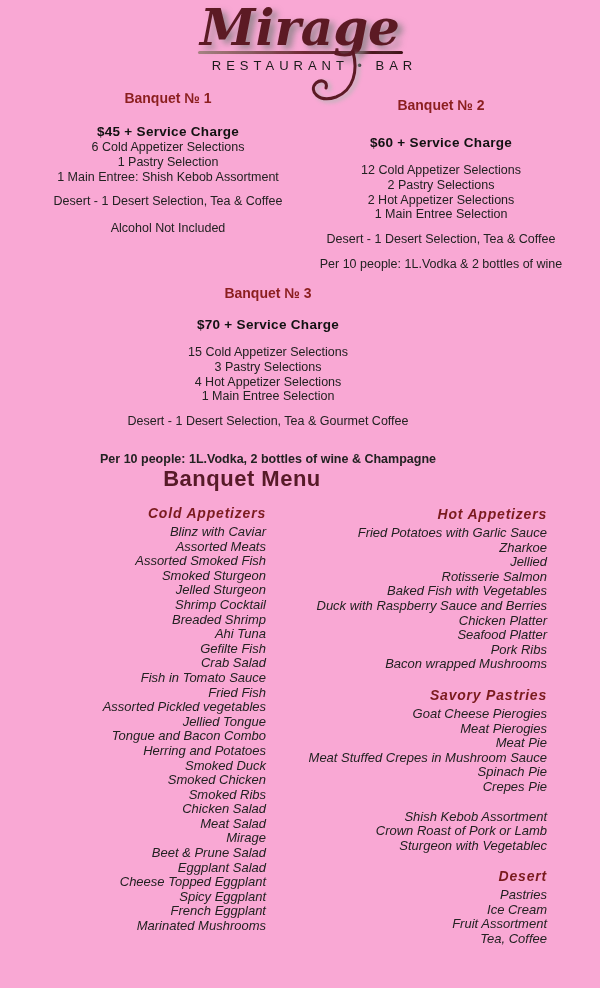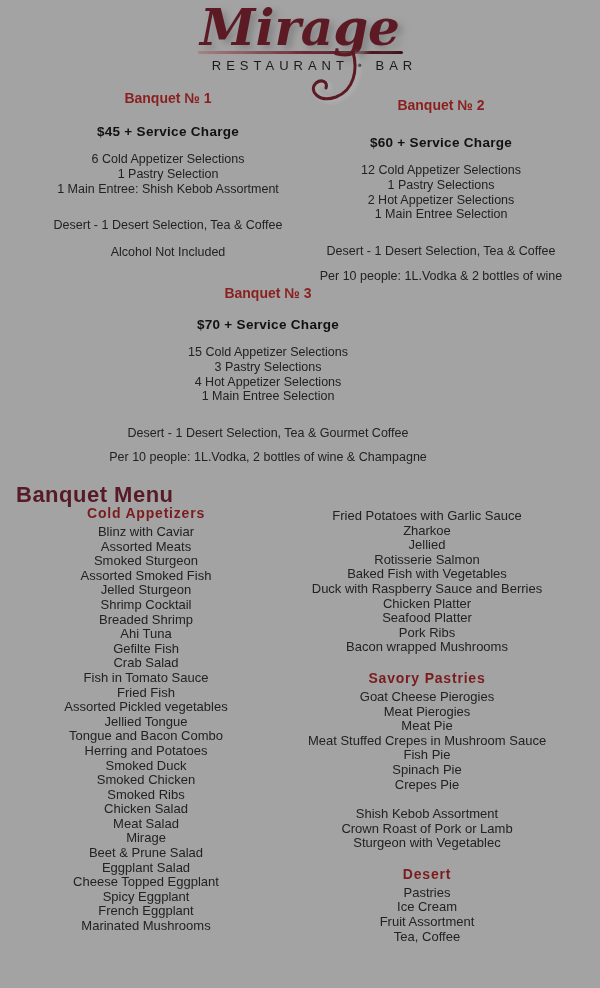--- a/index.html
+++ b/index.html
@@ -1,21 +1,21 @@
 <!DOCTYPE html>
 <html><head>
 <meta charset="utf-8">
 <style>
   html,body { margin:0; padding:0; }
   body {
     width:600px; height:988px; background:#ffffff;
     font-family:"Liberation Sans", sans-serif; color:#222;
     position:relative; overflow:hidden;
   }
-  .page { position:relative; width:600px; height:988px; background:#a3a3a3; }
+  .page { position:relative; width:600px; height:988px; background:#f9a8d4; }
 
   
   .logo { position:absolute; top:0; left:0; width:600px; text-align:center; }
   .logo-script {
     font-family:"DejaVu Serif", serif; font-style:italic; font-weight:bold;
     font-size:50px; line-height:56px; color:#5c1a24;
     text-shadow:5px 4px 6px rgba(125,125,125,0.75);
   }
   .logo-rule {
     width:205px; height:3px; margin:-5px auto 0 auto; border-radius:2px;
@@ -29,38 +29,38 @@
   .logo-tail { position:absolute; left:303px; top:50px; width:68px; height:56px;
     filter:drop-shadow(3px 2px 2px #b5b5b5); }
 
   
   .pkg { position:absolute; text-align:center; }
   .pkg1 { left:40px;  top:90px;  width:256px; }
   .pkg2 { left:301px; top:97px;  width:280px; }
   .pkg3 { left:0px;   top:285px; width:536px; }
   .pkg-title { margin:0; font-size:14px; line-height:17px; font-weight:bold; color:#8b1f1f; }
   .pkg-price { margin-top:16px; font-size:13.5px; line-height:17px; font-weight:bold; color:#111; letter-spacing:0.3px; }
-  .pkg-list  { margin-top:12px; }
+  .pkg-list  { margin-top:0; }
   .pkg-line, .pkg-desert, .pkg-note { font-size:12.5px; line-height:14.8px; color:#222; white-space:nowrap; }
-  .pkg-desert { margin-top:22px; }
+  .pkg-desert { margin-top:10px; }
   .pkg-note   { margin-top:12px; }
   .pkg2 .pkg-price { margin-top:20px; }
   .pkg2 .pkg-list  { margin-top:12px; }
   .pkg2 .pkg-note  { margin-top:10px; }
   .pkg3 .pkg-price { margin-top:14px; }
   .pkg3 .pkg-list  { margin-top:12px; }
-  .pkg3 .pkg-note  { margin-top:9px; }
+  .pkg3 .pkg-note  { margin-top:23px;font-weight:bold; }
 
   
   .menu-title {
-    position:absolute; top:466px; left:0; width:484px; margin:16px;
-    font-size:22px; line-height:26px; font-weight:bold;
+    position:absolute; top:466px; left:0; width:484px; margin:0;
+    text-align:center; font-size:22px; line-height:26px; font-weight:bold;
     color:#571a28; letter-spacing:0.5px;
   }
-  .col { position:absolute; text-align:center; }
+  .col { position:absolute; text-align:right;font-style:italic; }
   .col-cold  { left:26px;  top:505px; width:240px; }
   .col-right { left:307px; top:506px; width:240px; }
   .menu-section + .menu-section { margin-top:15px; }
   .sec-title { margin:0; font-size:14px; line-height:17px; font-weight:bold; color:#7a1b1e; letter-spacing:0.8px; }
   .sec-list  { margin-top:3px; }
   .menu-item { font-size:13px; line-height:14.6px; color:#222; white-space:nowrap; }
 </style>
 </head>
 <body>
 
@@ -85,21 +85,21 @@
       </div>
     <div class="pkg-desert">Desert - 1 Desert Selection, Tea &amp; Coffee</div>
     <div class="pkg-note">Alcohol Not Included</div>
   </section>
 
   <section class="pkg pkg2">
     <h2 class="pkg-title">Banquet № 2</h2>
     <div class="pkg-price">$60 + Service Charge</div>
     <div class="pkg-list">
         <div class="pkg-line">12 Cold Appetizer Selections</div>
-        <div class="pkg-line">1 Pastry Selections</div>
+        <div class="pkg-line">2 Pastry Selections</div>
         <div class="pkg-line">2 Hot Appetizer Selections</div>
         <div class="pkg-line">1 Main Entree Selection</div>
       </div>
     <div class="pkg-desert">Desert - 1 Desert Selection, Tea &amp; Coffee</div>
     <div class="pkg-note">Per 10 people: 1L.Vodka &amp; 2 bottles of wine</div>
   </section>
 
   <section class="pkg pkg3">
     <h2 class="pkg-title">Banquet № 3</h2>
     <div class="pkg-price">$70 + Service Charge</div>
@@ -113,22 +113,22 @@
     <div class="pkg-note">Per 10 people: 1L.Vodka, 2 bottles of wine &amp; Champagne</div>
   </section>
 
   <h1 class="menu-title">Banquet Menu</h1>
 
   <section class="col col-cold menu-section">
     <h3 class="sec-title">Cold Appetizers</h3>
     <div class="sec-list">
         <div class="menu-item">Blinz with Caviar</div>
         <div class="menu-item">Assorted Meats</div>
+        <div class="menu-item">Assorted Smoked Fish</div>
         <div class="menu-item">Smoked Sturgeon</div>
-        <div class="menu-item">Assorted Smoked Fish</div>
         <div class="menu-item">Jelled Sturgeon</div>
         <div class="menu-item">Shrimp Cocktail</div>
         <div class="menu-item">Breaded Shrimp</div>
         <div class="menu-item">Ahi Tuna</div>
         <div class="menu-item">Gefilte Fish</div>
         <div class="menu-item">Crab Salad</div>
         <div class="menu-item">Fish in Tomato Sauce</div>
         <div class="menu-item">Fried Fish</div>
         <div class="menu-item">Assorted Pickled vegetables</div>
         <div class="menu-item">Jellied Tongue</div>
@@ -144,20 +144,21 @@
         <div class="menu-item">Eggplant Salad</div>
         <div class="menu-item">Cheese Topped Eggplant</div>
         <div class="menu-item">Spicy Eggplant</div>
         <div class="menu-item">French Eggplant</div>
         <div class="menu-item">Marinated Mushrooms</div>
       </div>
   </section>
 
   <div class="col col-right">
     <section class="menu-section">
+      <h3 class="sec-title">Hot Appetizers</h3>
       <div class="sec-list">
           <div class="menu-item">Fried Potatoes with Garlic Sauce</div>
           <div class="menu-item">Zharkoe</div>
           <div class="menu-item">Jellied</div>
           <div class="menu-item">Rotisserie Salmon</div>
           <div class="menu-item">Baked Fish with Vegetables</div>
           <div class="menu-item">Duck with Raspberry Sauce and Berries</div>
           <div class="menu-item">Chicken Platter</div>
           <div class="menu-item">Seafood Platter</div>
           <div class="menu-item">Pork Ribs</div>
@@ -165,21 +166,20 @@
         </div>
     </section>
 
     <section class="menu-section">
       <h3 class="sec-title">Savory Pastries</h3>
       <div class="sec-list">
           <div class="menu-item">Goat Cheese Pierogies</div>
           <div class="menu-item">Meat Pierogies</div>
           <div class="menu-item">Meat Pie</div>
           <div class="menu-item">Meat Stuffed Crepes in Mushroom Sauce</div>
-          <div class="menu-item">Fish Pie</div>
           <div class="menu-item">Spinach Pie</div>
           <div class="menu-item">Crepes Pie</div>
         </div>
     </section>
 
     <section class="menu-section">
       <div class="sec-list">
           <div class="menu-item">Shish Kebob Assortment</div>
           <div class="menu-item">Crown Roast of Pork or Lamb</div>
           <div class="menu-item">Sturgeon with Vegetablec</div>

